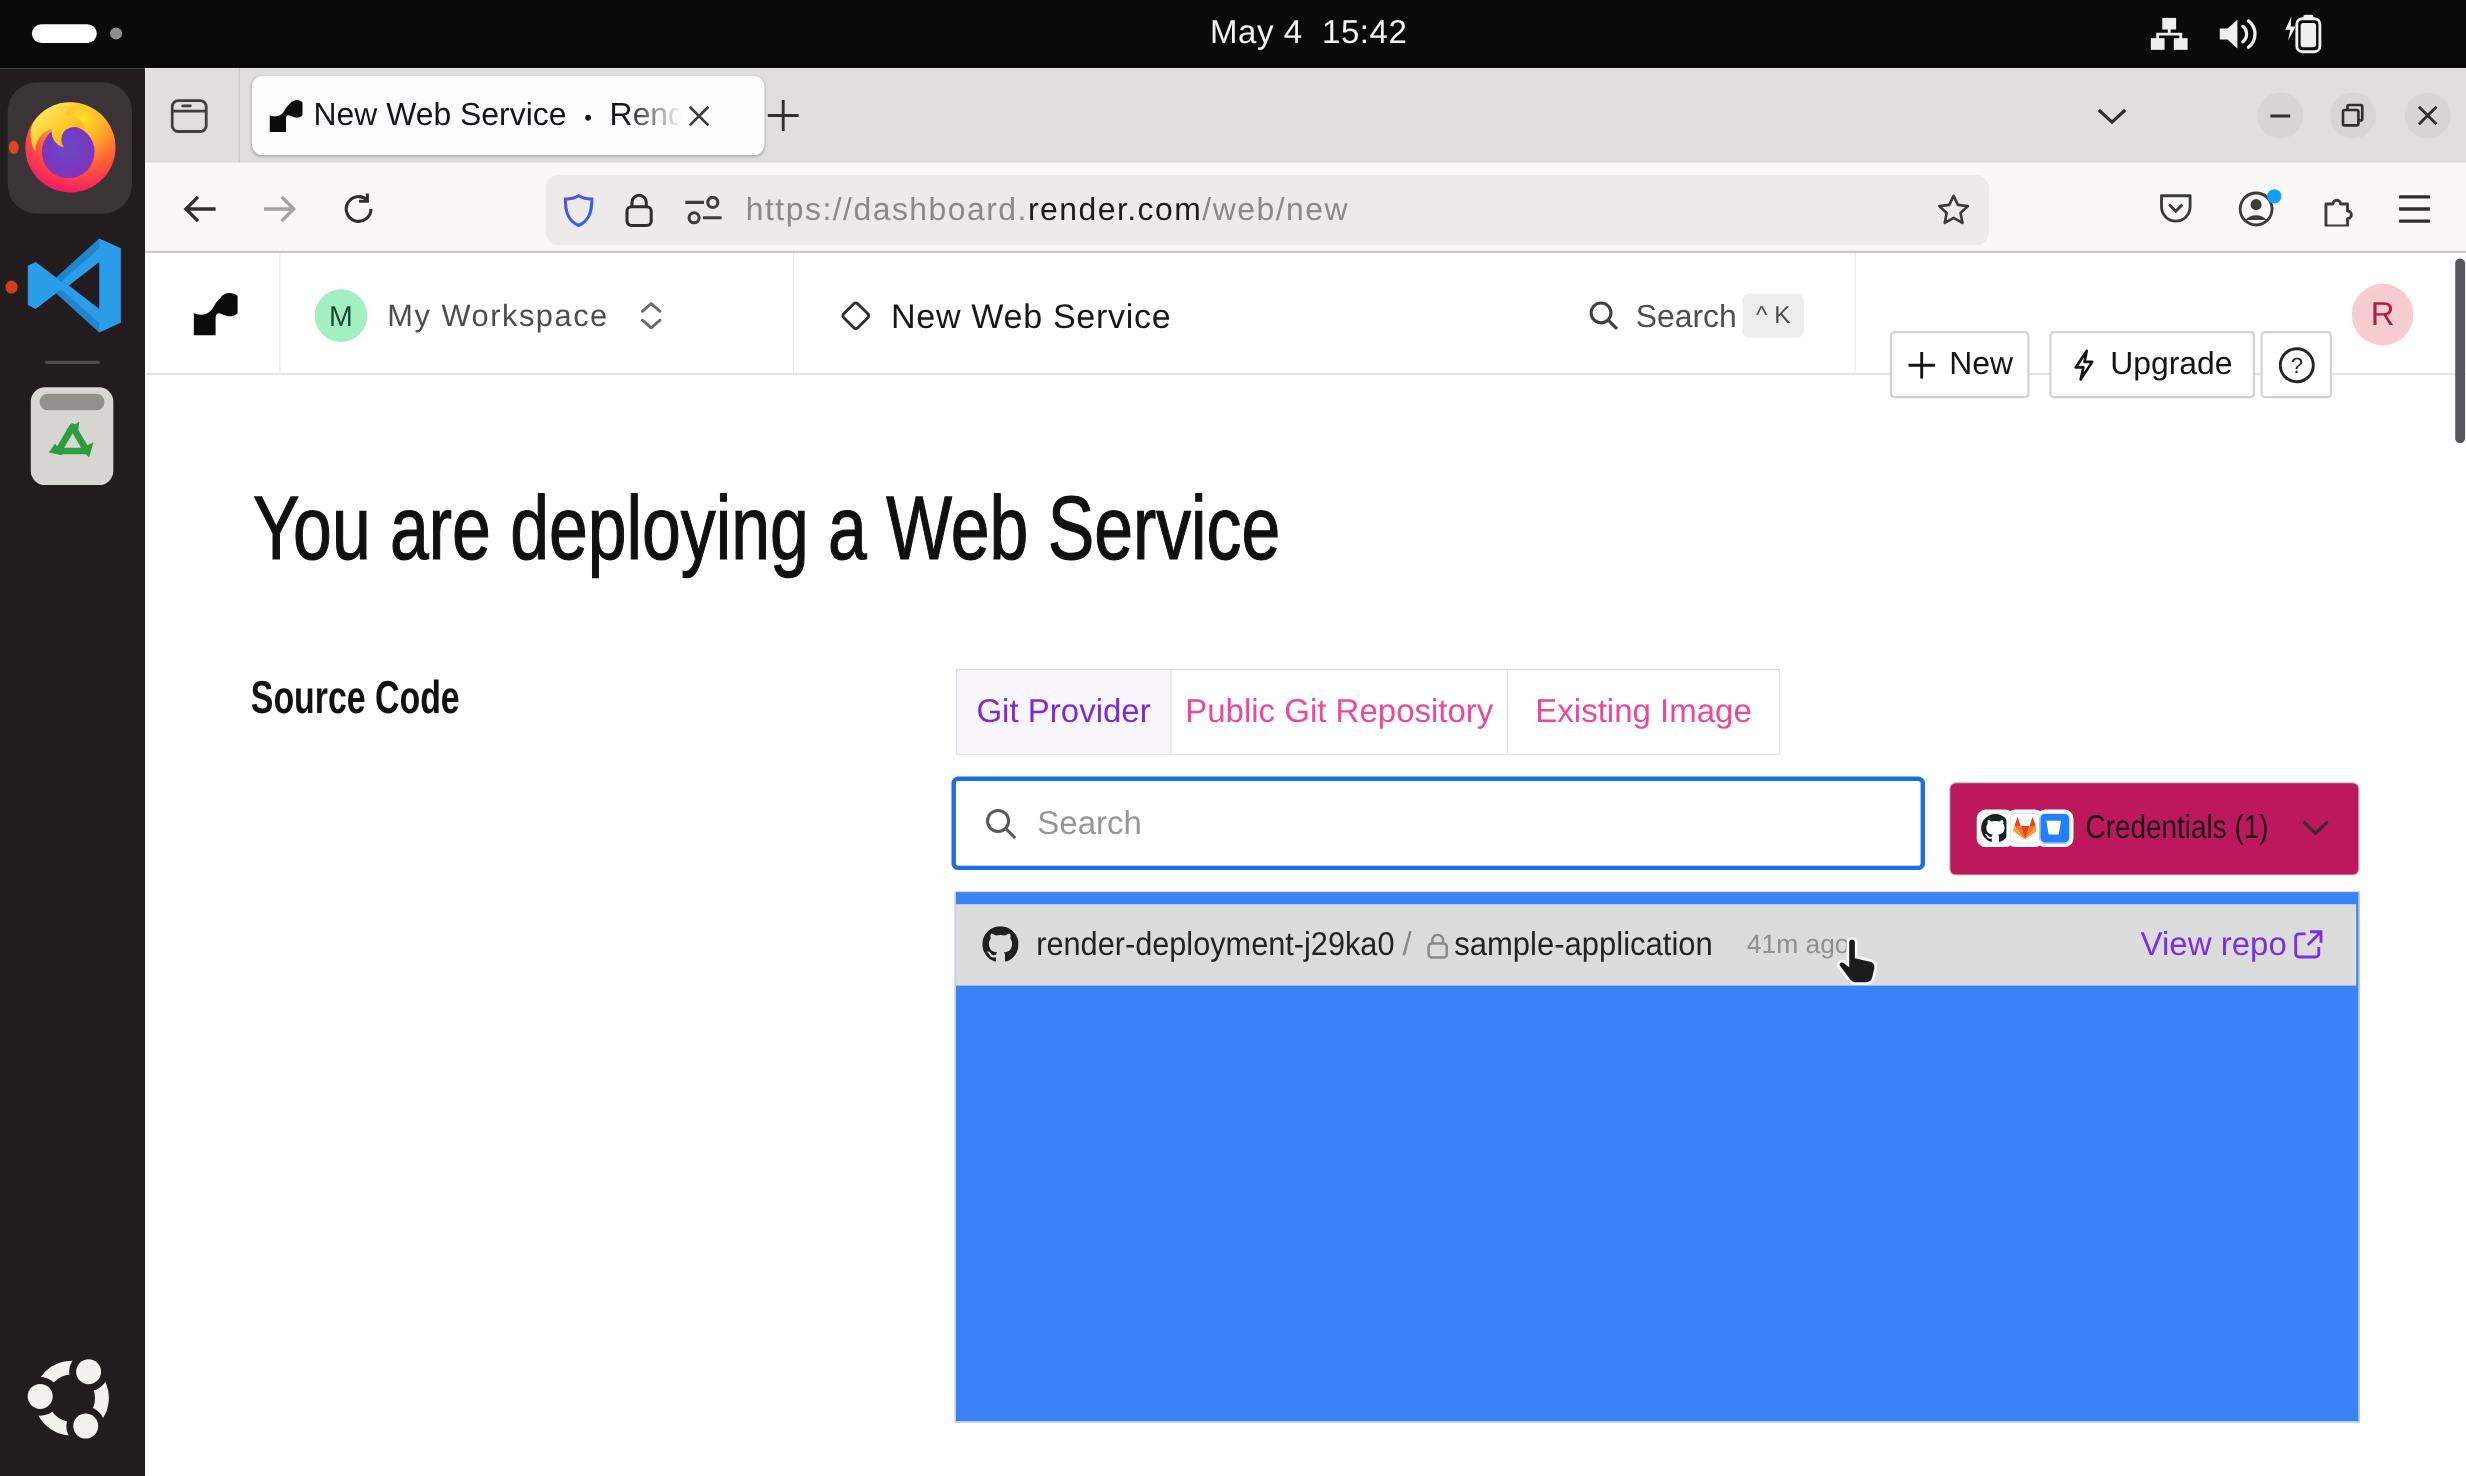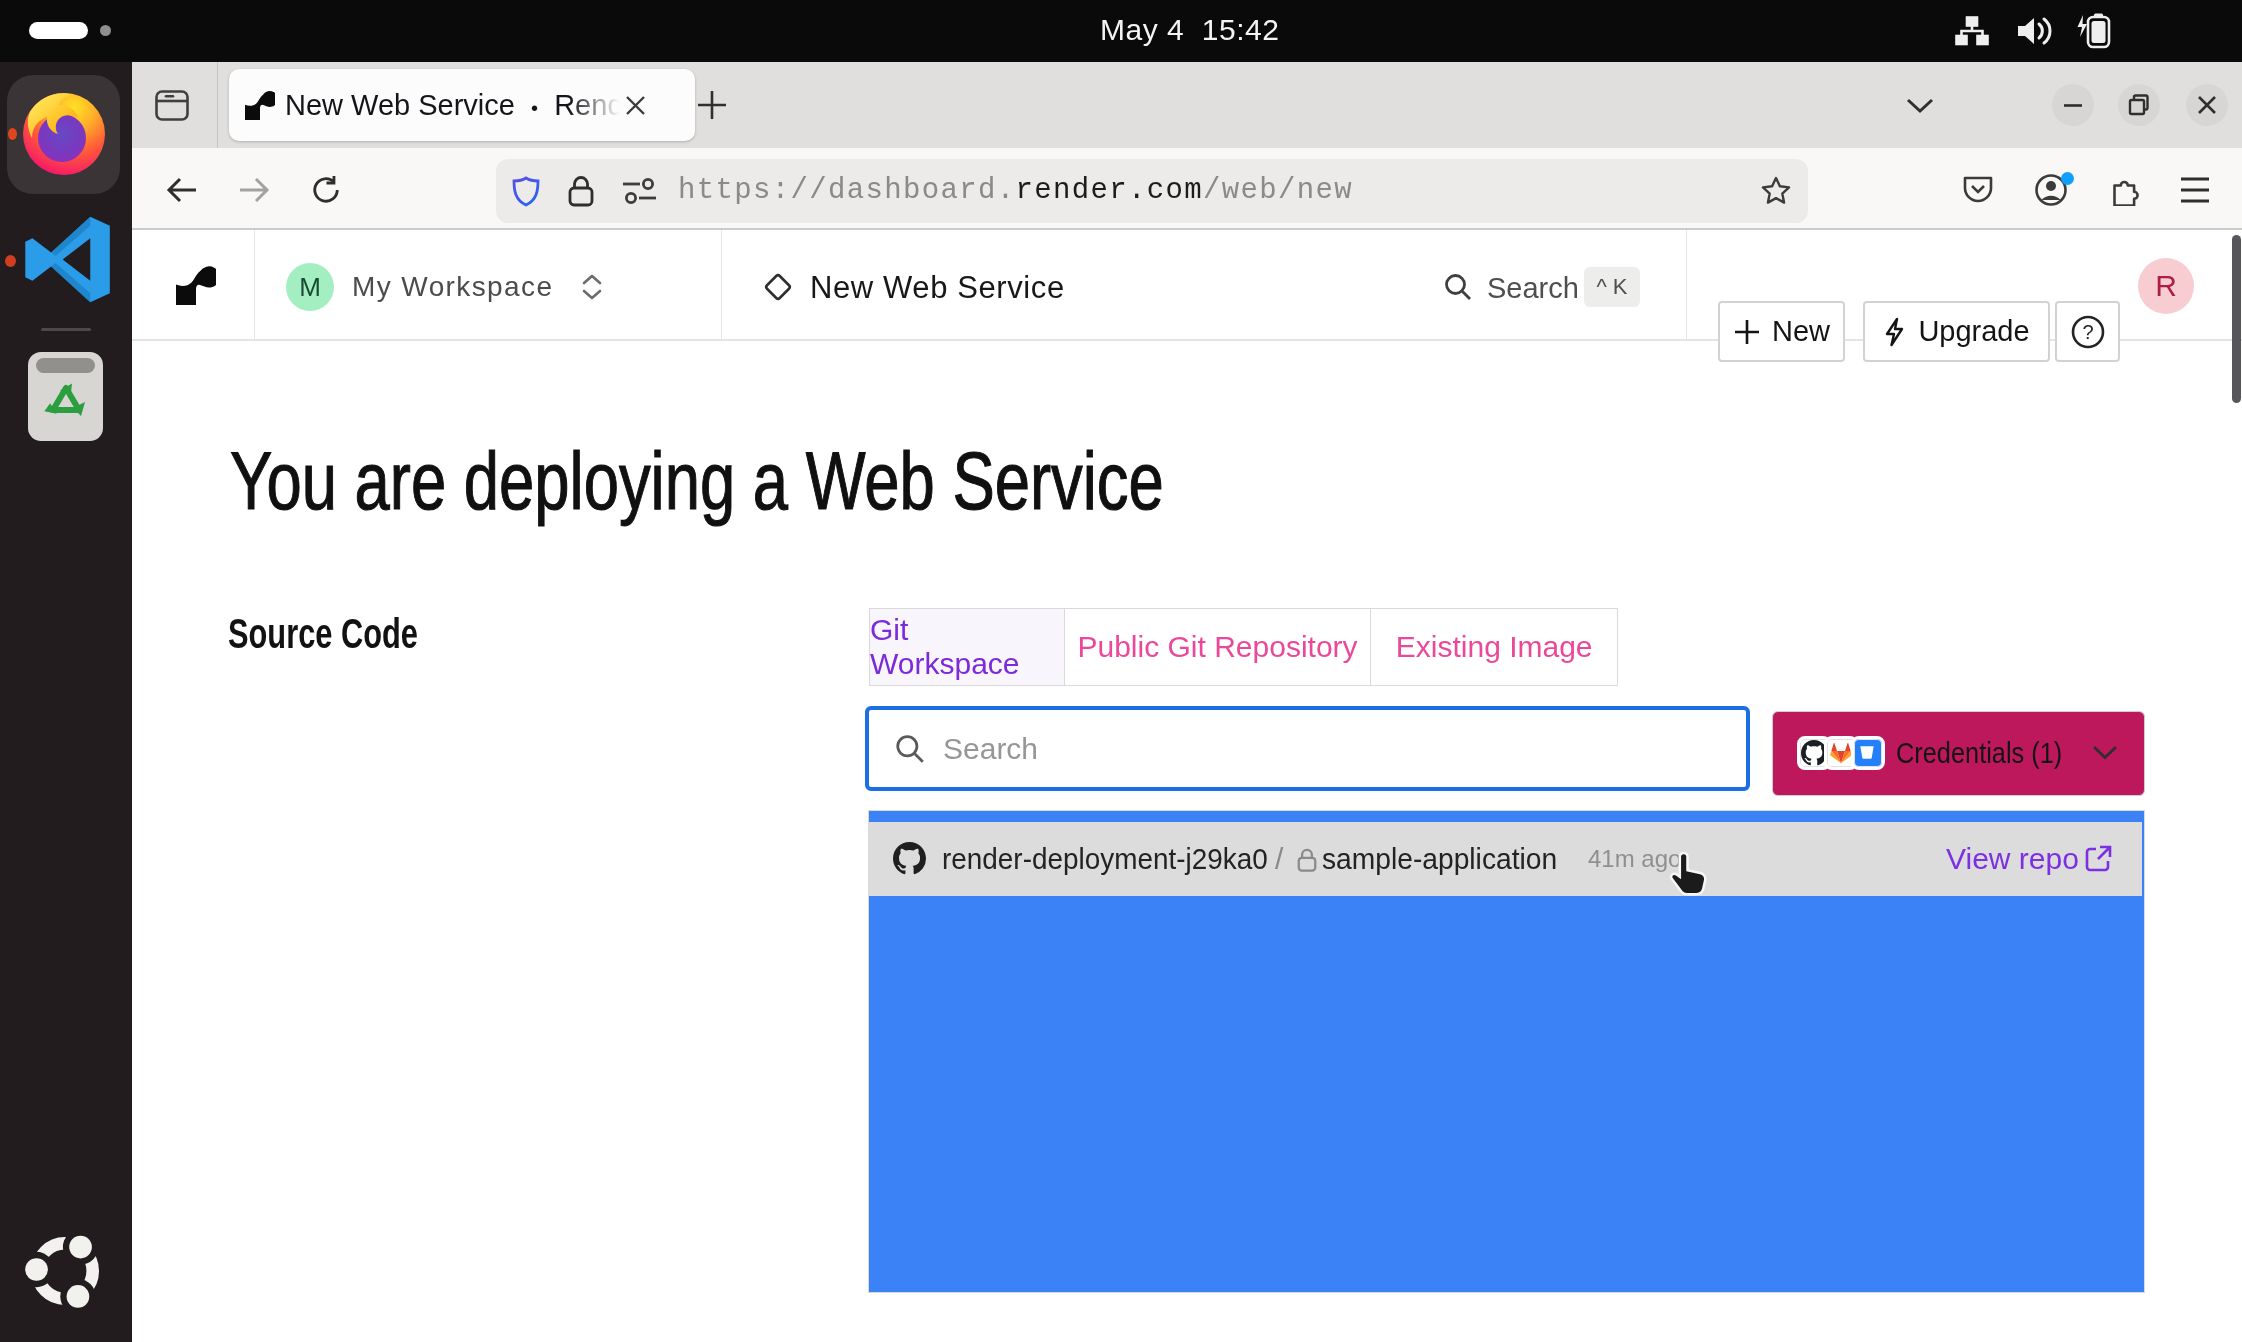--- a/index.html
+++ b/index.html
@@ -24,21 +24,21 @@
   
   #tabbar { left:0; top:0; width:2110px; height:86px; background:#e1dfde; }
   #tabsep { left:85px; top:0; width:1px; height:86px; background:#c7c5c4; }
   #tab { left:97px; top:7px; width:466px; height:72px; background:#fcfcfc; border-radius:10px; box-shadow:0 1px 3px rgba(0,0,0,0.22); }
   #tabtitle { left:56px; top:0; width:338px; height:72px; line-height:72px; font-size:29px; color:#15141a; white-space:nowrap; overflow:hidden;
      -webkit-mask-image:linear-gradient(to right,#000 84%,transparent 99%); mask-image:linear-gradient(to right,#000 84%,transparent 99%); }
   .winbtn { top:22px; width:42px; height:42px; border-radius:50%; background:#d8d6d5; }
   
   #navbar { left:0; top:86px; width:2110px; height:82px; background:#f9f8f7; border-bottom:2px solid #cccbca; }
   #urlbar { left:364px; top:11px; width:1312px; height:64px; background:#ecebe9; border-radius:12px; }
-  #urltext { left:182px; top:0; height:64px; line-height:64px; font-size:29px; letter-spacing:1.35px; color:#8a8a8a; white-space:nowrap;font-family:Liberation Mono, monospace; }
+  #urltext { left:182px; top:0; height:64px; line-height:64px; font-size:29px; letter-spacing:1.35px; color:#8a8a8a; white-space:nowrap; }
   #urltext b { color:#1c1c1c; font-weight:normal; }
   
   #siteheader { left:0; top:168px; width:2110px; height:111px; background:#fff; border-bottom:2px solid #e4e4e4; }
   .vdiv { top:0; width:1px; height:109px; background:#e8e8e8; }
   #avatarM { left:154px; top:33px; width:48px; height:48px; border-radius:50%; background:#a4efc2; color:#1a4a31; font-size:26px; text-align:center; line-height:48px; }
   #wsname { left:220px; top:41px; font-size:28px; color:#4c4c4c; letter-spacing:1.4px; }
   #nws { left:678px; top:40px; font-size:31px; color:#181818; font-weight:500; letter-spacing:0.6px; }
   #hsearchtext { left:1355px; top:42px; font-size:29px; color:#4f4f4f; }
   #kbd { left:1452px; top:37px; width:56px; height:40px; background:#ededec; border-radius:6px; color:#4f4f4f; font-size:22px; text-align:center; line-height:40px; }
   .hbtn { top:25px; height:61px; border:2px solid #d2d2d2; border-radius:4px; background:#fff; display:flex; align-items:center; justify-content:center; font-size:29px; color:#141414;margin-top:46px; }
@@ -300,21 +300,21 @@
           <circle cx="18" cy="18" r="15" fill="none" stroke="#242424" stroke-width="2.6"></circle>
           <text x="18" y="25" text-anchor="middle" font-size="20" font-family="Liberation Sans" fill="#242424">?</text>
         </svg>
       </div>
       <div class="abs" id="avatarR">R</div>
     </div>
 
     <div class="abs" id="h1">You are deploying a Web Service</div>
     <div class="abs" id="srclabel">Source Code</div>
     <div class="abs" id="tabgroup">
-      <div class="cell active" style="width:195px;">Git Workspace</div>
+      <div class="cell active" style="width:195px;">Git Provider</div>
       <div class="cell" style="width:307px;">Public Git Repository</div>
       <div class="cell" style="width:246px;">Existing Image</div>
     </div>
     <div class="abs" id="searchbox">
       <svg class="abs" style="left:25px; top:23px;" width="32" height="32" viewBox="0 0 30 30">
         <circle cx="12.5" cy="12.5" r="9" fill="none" stroke="#5a5a5a" stroke-width="2.6"></circle>
         <path d="M19.5 19.5 L27 27" stroke="#5a5a5a" stroke-width="2.6"></path>
       </svg>
       <div class="abs" id="searchph">Search</div>
     </div>

